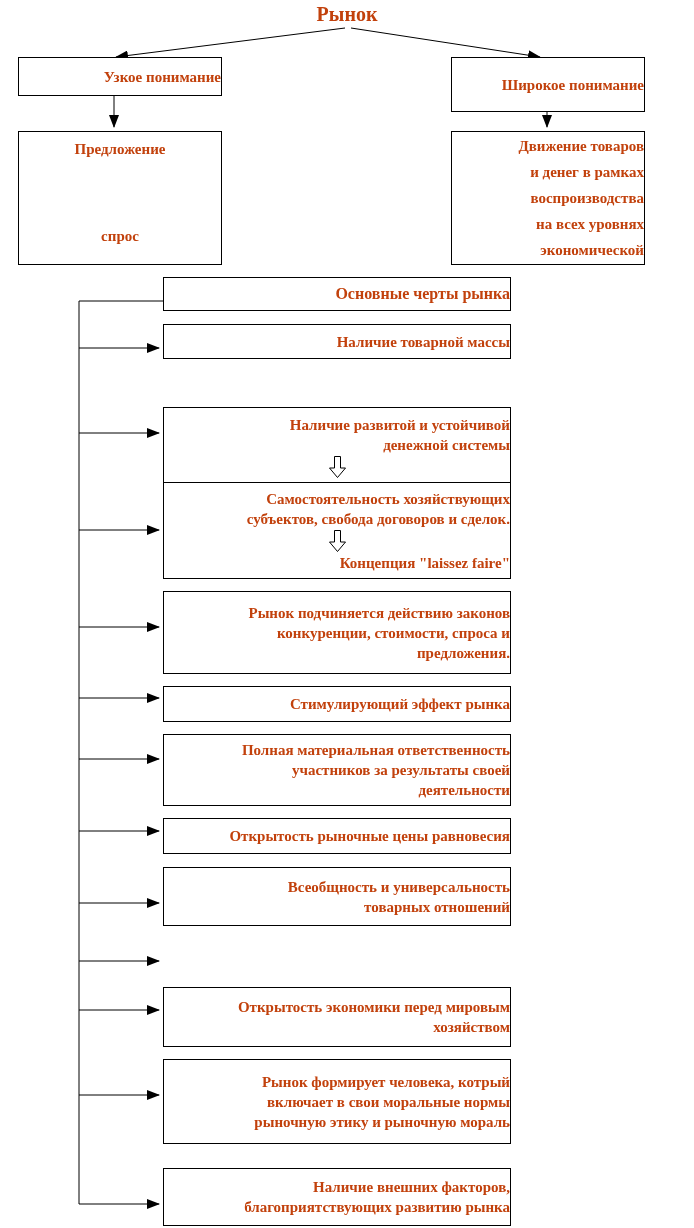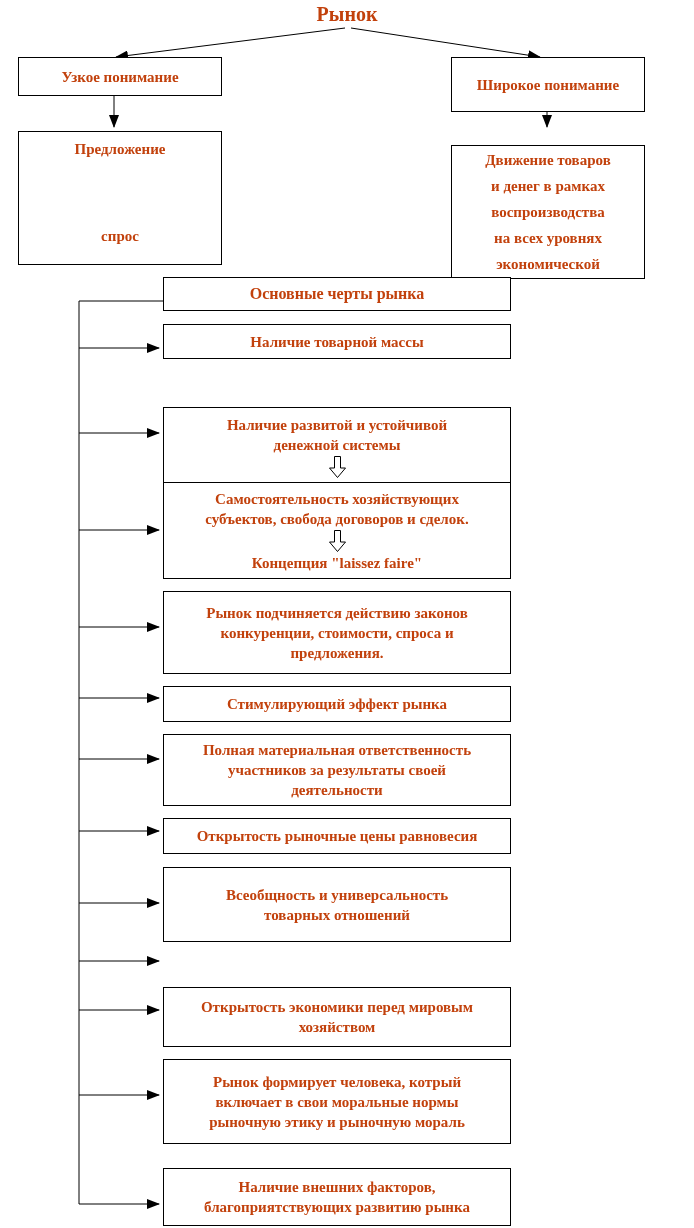--- a/index.html
+++ b/index.html
@@ -34,21 +34,21 @@
     background: #ffffff;
     display: flex;
     flex-direction: column;
     align-items: center;
     justify-content: center;
     text-align: center;
     font-size: 15px;
     line-height: 20px;
     z-index: 1;
   }
-  .box-text { white-space: pre-line; width: 100%; }
+  .box-text { white-space: pre-line; width: 100%; text-align: right; }
   .features-header { font-size: 16px; }
   .nb-detail .supply { position: absolute; top: 7px; left: 0; width: 100%; }
   .nb-detail .demand { position: absolute; top: 94px; left: 0; width: 100%; }
   .wb-detail { line-height: 26px; }
   .down-arrow-icon { display: block; margin: 1px 0; }
   
   .fbox { left: 163px; width: 348px; }
 </style>
 </head>
 <body>
@@ -96,21 +96,21 @@
     <div class="box-text">Узкое понимание</div>
   </div>
   <div class="box nb-detail" style="left:18px; top:131px; width:204px; height:134px;">
     <div class="supply">Предложение</div>
     <div class="demand">спрос</div>
   </div>
 
   <div class="box" style="left:451px; top:57px; width:194px; height:55px;">
     <div class="box-text">Широкое понимание</div>
   </div>
-  <div class="box wb-detail" style="left:451px; top:145px; width:194px; height:134px;">
+  <div class="box wb-detail" style="left:451px; top:131px; width:194px; height:134px;">
     <div class="box-text">Движение товаров
 и денег в рамках
 воспроизводства
 на всех уровнях
 экономической</div>
   </div>
 
   <div class="box fbox" style="top:324px; height:35px;">
     <div class="box-text">Наличие товарной массы</div>
   </div>
@@ -150,21 +150,21 @@
   <div class="box fbox" style="top:734px; height:72px;">
     <div class="box-text">Полная материальная ответственность
 участников за результаты своей
 деятельности</div>
   </div>
 
   <div class="box fbox" style="top:818px; height:36px;">
     <div class="box-text">Открытость рыночные цены равновесия</div>
   </div>
 
-  <div class="box fbox" style="top:867px; height:75px;">
+  <div class="box fbox" style="top:867px; height:59px;">
     <div class="box-text">Всеобщность и универсальность
 товарных отношений</div>
   </div>
 
 
   <div class="box fbox" style="top:987px; height:60px;">
     <div class="box-text">Открытость экономики перед мировым
 хозяйством</div>
   </div>
 

